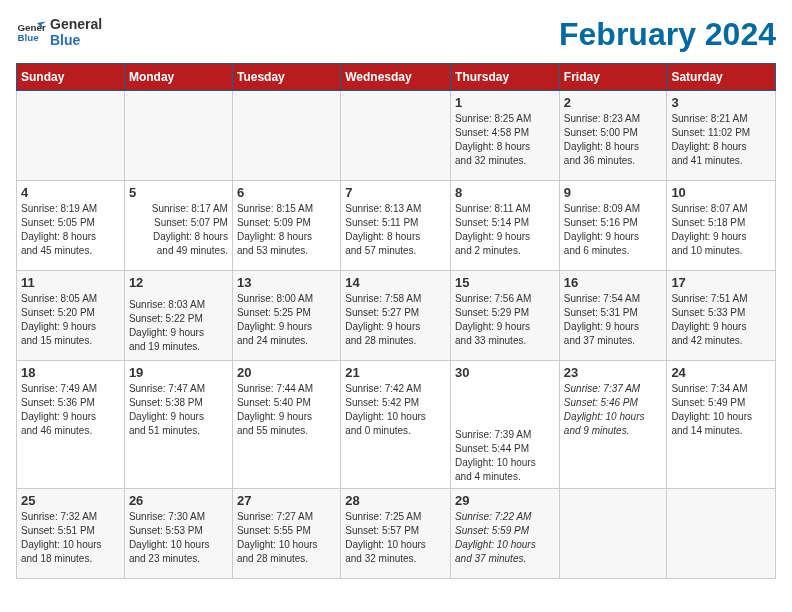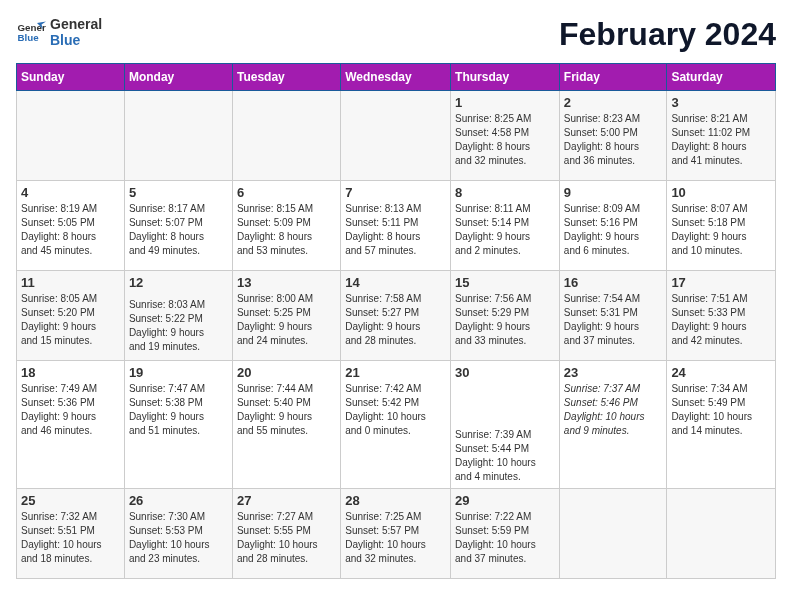--- a/index.html
+++ b/index.html
@@ -24,33 +24,33 @@
     .logo-icon {
       width: 30px;
       height: 30px;
     }
     .title-section {
       text-align: right;
     }
     .month-year {
       font-size: 32px;
       font-weight: bold;
-      color: #0f172a;
+      color: #0369a1;
     }
     .location {
       font-size: 15px;
       color: #555;
     }
     .calendar {
       width: 100%;
       border-collapse: collapse;
       font-size: 11px;
     }
     .calendar thead tr th {
-      background: #a21caf;
+      background: #b91c1c;
       color: #fff;
       padding: 6px 4px;
       text-align: left;
       font-size: 12px;
       border: 1px solid #1a5a9a;
     }
     .calendar tbody tr td {
       border: 1px solid #ccc;
       vertical-align: top;
       padding: 4px;
@@ -143,21 +143,21 @@
       <tr class="week-row">
         <td>
           <span class="day-number">4</span>
           <div class="day-info" style="white-space: pre-line;">Sunrise: 8:19 AM
 Sunset: 5:05 PM
 Daylight: 8 hours
 and 45 minutes.</div>
         </td>
         <td>
           <span class="day-number">5</span>
-          <div class="day-info" style="white-space: pre-line;">Sunrise: 8:17 AM
+          <div class="day-info" style="white-space: pre-line; text-align: right;">Sunrise: 8:17 AM
 Sunset: 5:07 PM
 Daylight: 8 hours
 and 49 minutes.</div>
         </td>
         <td>
           <span class="day-number">6</span>
           <div class="day-info" style="white-space: pre-line;">Sunrise: 8:15 AM
 Sunset: 5:09 PM
 Daylight: 8 hours
 and 53 minutes.</div>
@@ -317,21 +317,21 @@
         </td>
         <td>
           <span class="day-number">28</span>
           <div class="day-info" style="white-space: pre-line;">Sunrise: 7:25 AM
 Sunset: 5:57 PM
 Daylight: 10 hours
 and 32 minutes.</div>
         </td>
         <td>
           <span class="day-number">29</span>
-          <div class="day-info" style="white-space: pre-line;">Sunrise: 7:22 AM
+          <div class="day-info" style="white-space: pre-line; font-style: italic;">Sunrise: 7:22 AM
 Sunset: 5:59 PM
 Daylight: 10 hours
 and 37 minutes.</div>
         </td>
         <td class="empty-cell"></td>
         <td class="empty-cell"></td>
       </tr>
     </tbody>
 </table>
 

